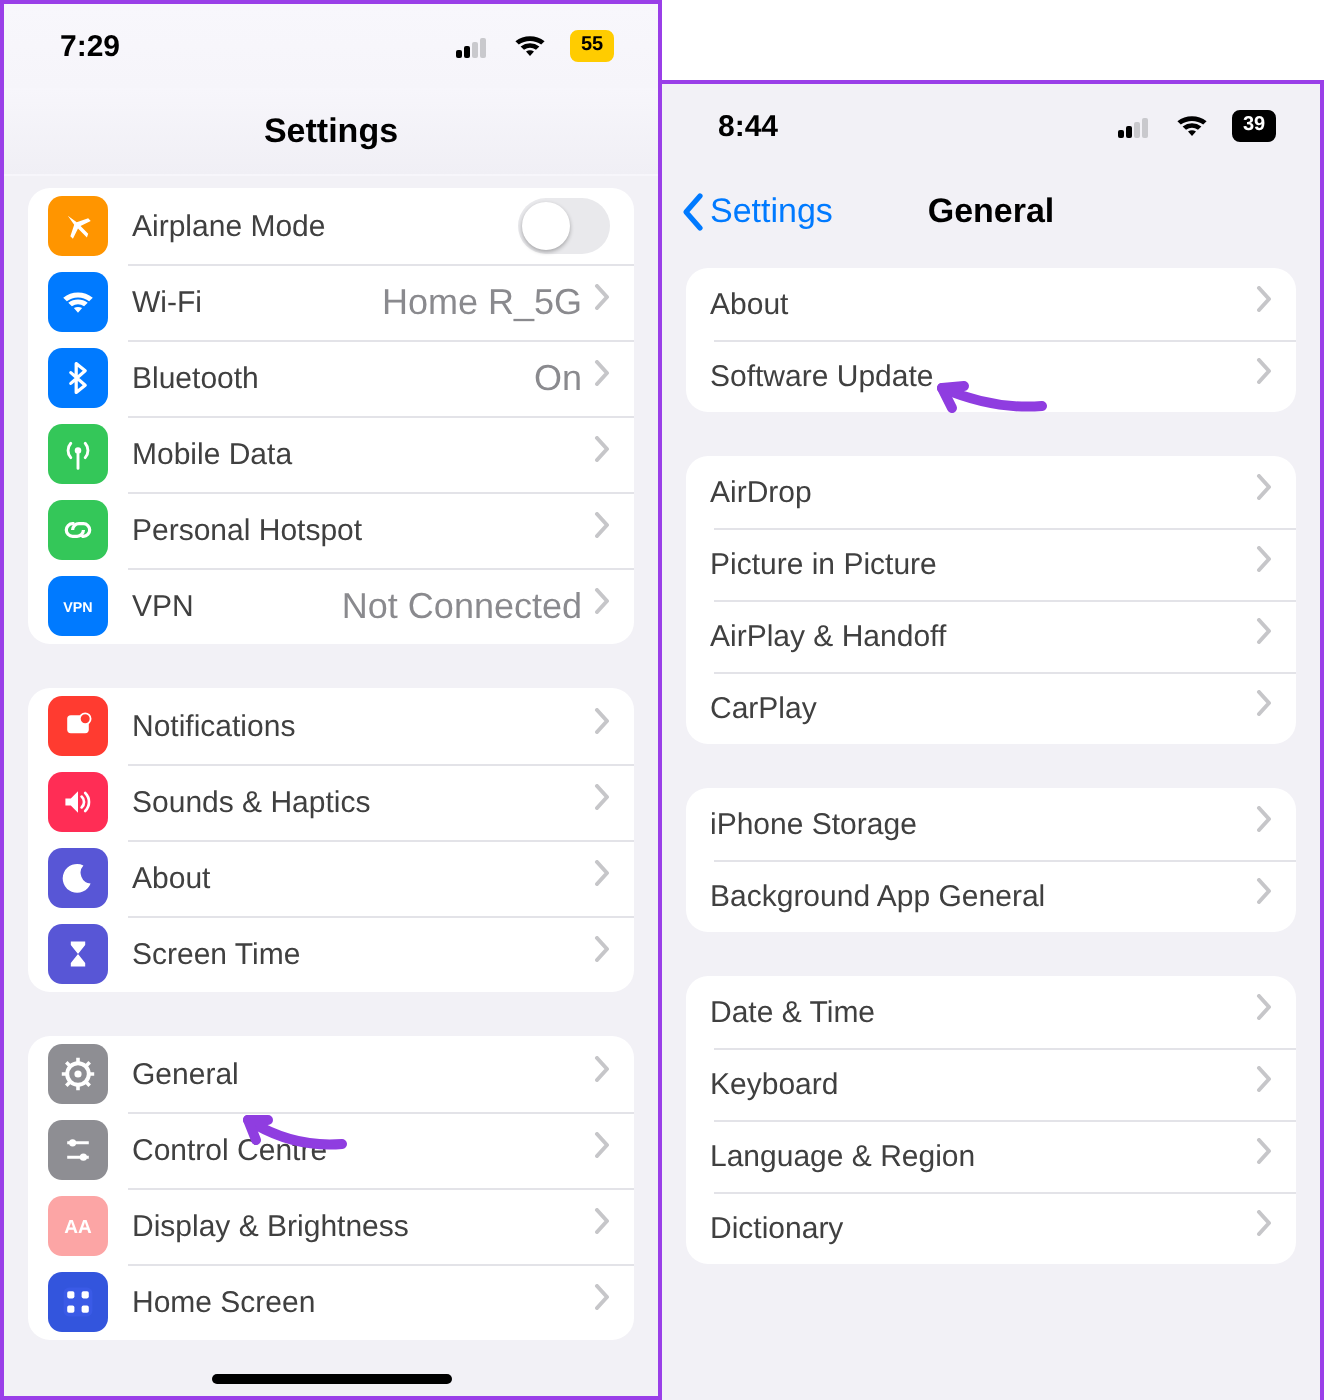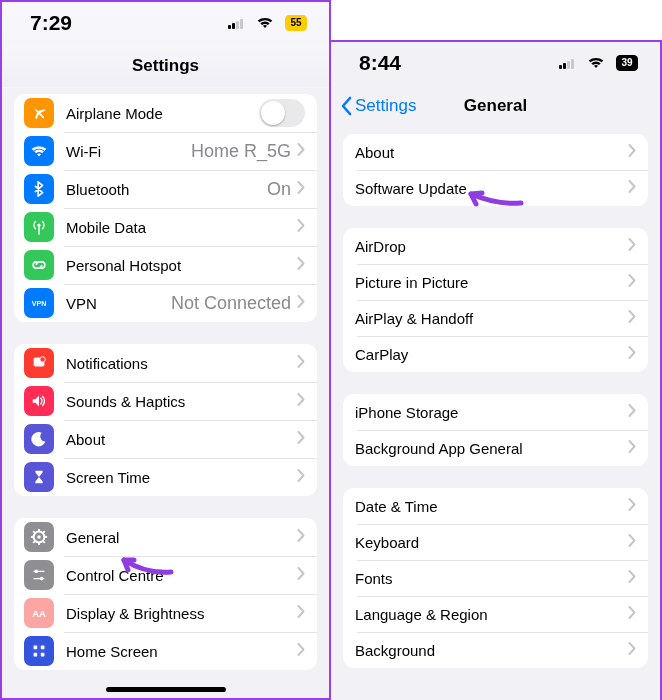--- a/index.html
+++ b/index.html
@@ -5,41 +5,41 @@
   * { box-sizing: border-box; margin: 0; padding: 0; font-family: -apple-system, "Helvetica Neue", Arial, sans-serif; }
   body { background: #fff; }
   .stage { display: flex; width: 662px; height: 700px; }
   .phone {
     width: 331px; height: 700px; background: #f2f1f6;
     border: 2px solid #9a3fe8; position: relative; overflow: hidden;
     display: flex; flex-direction: column;
   }
   .phone + .phone { border-left: none; margin-top: 40px; }
   .statusbar { height: 42px; display: flex; align-items: center; justify-content: space-between; padding: 0 22px 0 28px; }
-  .time { font-size: 21px; font-weight: 600; }
+  .time { font-size: 15px; font-weight: 600; }
   .sb-right { display: flex; align-items: center; gap: 12px; }
   .signal svg, .wifi svg { display:block; }
   .batt { border:1px solid #000; border-radius:4px; padding:1px 2px; font-size:10px; font-weight:700; min-width:22px; text-align:center; line-height:12px;}
   .batt.yellow { background:#ffcc00; border-color:#ffcc00; color:#000;}
   .batt.dark { background:#000; color:#fff;}
   .header1 { height:44px; background:linear-gradient(#f7f6fb,#f0eff5); display:flex; align-items:center; justify-content:center; border-bottom:1px solid rgba(0,0,0,0); }
   .header1 .title { font-size:17px; font-weight:600; }
   .header2 { height:44px; display:flex; align-items:center; justify-content:center; position:relative; }
   .header2 .title { font-size:17px; font-weight:600; }
   .back { position:absolute; left:10px; display:flex; align-items:center; color:#007aff; font-size:17px; gap:2px; }
   .scroll { flex:1; overflow:hidden; padding: 6px 12px 0 12px; }
   .group { background:#fff; border-radius:11px; margin-bottom:22px; overflow:hidden; }
   .row { display:flex; align-items:center; min-height:38px; padding: 4px 12px 4px 12px; position:relative; }
   .row.with-icon { padding-left:10px; }
   .row + .row::before { content:""; position:absolute; top:0; right:0; height:1px; background:#e3e3e8; }
   .with-icon + .with-icon::before { left:50px; }
   .plain + .plain::before { left:14px; }
   .icn { width:30px; height:30px; border-radius:7px; display:flex; align-items:center; justify-content:center; margin-right:12px; flex-shrink:0; }
   .icn svg { display:block; }
-  .label { font-size:15px; color:#000000; flex:0 0 auto; }
+  .label { font-size:15px; color:#404040; flex:0 0 auto; }
   .spacer { flex:1; }
   .value { font-size:18px; color:#8a8a8e; margin-right:6px; }
   .chev { color:#c6c6c9; flex-shrink:0; }
   .toggle { width:46px; height:28px; background:#e9e9ec; border-radius:14px; position:relative; }
   .toggle .knob { position:absolute; left:2px; top:2px; width:24px; height:24px; background:#fff; border-radius:50%; box-shadow:0 1px 2px rgba(0,0,0,0.3); }
   .homebar { position:absolute; bottom:6px; left:50%; transform:translateX(-50%); width:120px; height:5px; background:#000; border-radius:3px; }
   .arrow-annot { position:absolute; pointer-events:none; }
   .arrow-annot svg { display:block; }
   .group.tight .row { min-height:36px; }
 </style>
@@ -381,35 +381,28 @@
               </svg></span>
           </div>
           <div class="row plain">
             <span class="label">Keyboard</span>
             <span class="spacer"></span>
             <span class="chev"><svg width="8" height="13" viewBox="0 0 8 13">
                 <path d="M1.5 1 L6.5 6.5 L1.5 12" stroke="#c6c6c9" stroke-width="2" fill="none" stroke-linecap="round" stroke-linejoin="round"></path>
               </svg></span>
           </div>
           <div class="row plain">
-            <span class="label">Fonts</span>
-            <span class="spacer"></span>
-            <span class="chev"><svg width="8" height="13" viewBox="0 0 8 13">
-                <path d="M1.5 1 L6.5 6.5 L1.5 12" stroke="#c6c6c9" stroke-width="2" fill="none" stroke-linecap="round" stroke-linejoin="round"></path>
-              </svg></span>
-          </div>
-          <div class="row plain">
             <span class="label">Language &amp; Region</span>
             <span class="spacer"></span>
             <span class="chev"><svg width="8" height="13" viewBox="0 0 8 13">
                 <path d="M1.5 1 L6.5 6.5 L1.5 12" stroke="#c6c6c9" stroke-width="2" fill="none" stroke-linecap="round" stroke-linejoin="round"></path>
               </svg></span>
           </div>
           <div class="row plain">
-            <span class="label">Background</span>
+            <span class="label">Dictionary</span>
             <span class="spacer"></span>
             <span class="chev"><svg width="8" height="13" viewBox="0 0 8 13">
                 <path d="M1.5 1 L6.5 6.5 L1.5 12" stroke="#c6c6c9" stroke-width="2" fill="none" stroke-linecap="round" stroke-linejoin="round"></path>
               </svg></span>
           </div>
         </div>
       </div>
     <div class="homebar"></div>
     <div class="arrow-annot" style="left:132px; top:145px;">
       <svg width="64" height="24">

